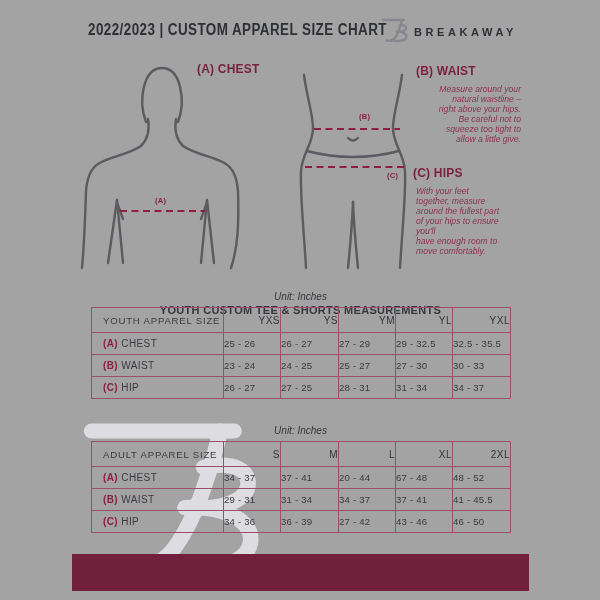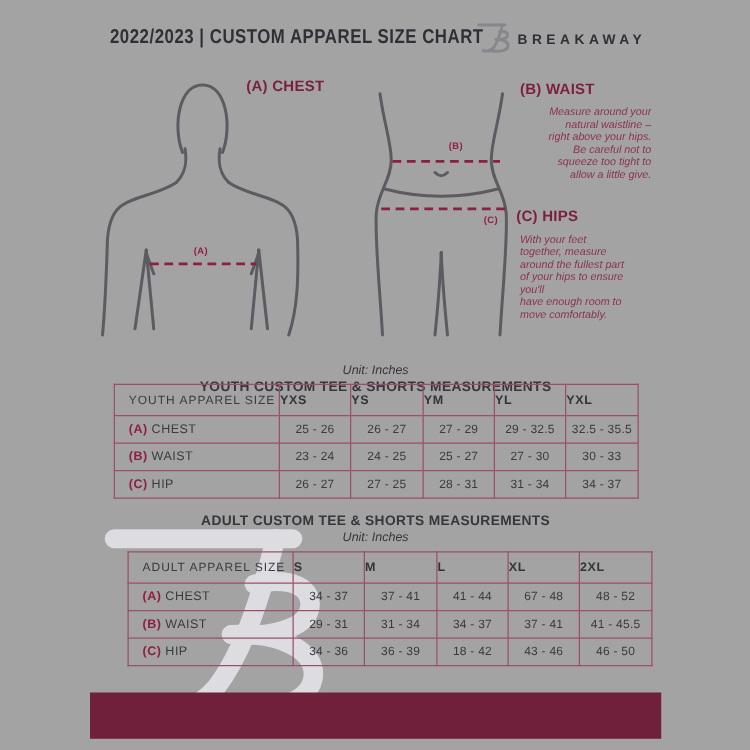--- a/index.html
+++ b/index.html
@@ -49,26 +49,26 @@
     position:absolute;left:91px;width:419px;z-index:2;
     border-collapse:collapse;table-layout:fixed;background:transparent;
   }
   .size-table th,.size-table td{border:1px solid #9a5068;padding:0;}
   .size-table th{height:24px;}
   .size-table td{height:21px;}
   th.label-col{
     font-weight:normal;font-size:9.6px;letter-spacing:.8px;color:#3a3a40;
     text-align:left;padding-left:11px;
   }
-  th.size-col{font-weight:bold;font-size:10px;letter-spacing:.5px;color:#33333a;text-align:left;}
+  th.size-col{font-weight:normal;font-size:10px;letter-spacing:.5px;color:#33333a;text-align:right;}
   td.row-label{
     text-align:left;padding-left:11px;font-size:10px;color:#3a3a40;letter-spacing:.4px;
   }
   td.row-label .prefix{color:#8e1f40;font-weight:bold;}
-  td.val{font-size:9.6px;color:#3a3a40;text-align:center;letter-spacing:.2px;}
+  td.val{font-size:9.6px;color:#3a3a40;letter-spacing:.2px;}
   
   .footer-bar{
     position:absolute;left:72px;top:554px;width:457px;height:37px;
     background:#70203b;z-index:3;
   }
 </style>
 </head>
 <body>
 
 <div class="page">
@@ -179,24 +179,23 @@
       <td class="row-label"><span class="prefix">(C)</span> <span>HIP</span></td>
       <td class="val">26 - 27</td>
       <td class="val">27 - 25</td>
       <td class="val">28 - 31</td>
       <td class="val">31 - 34</td>
       <td class="val">34 - 37</td>
     </tr>
   </tbody>
     </table>
 
-  <div class="section-title" style="top:411px;">ADULT CUSTOM TEE &amp; SHORTS MEASUREMENTS</div>
   <div class="section-unit" style="top:425px;">Unit: Inches</div>
 
-  <table class="size-table" style="top:441px;margin-left:11px;">
+  <table class="size-table" style="top:441px;">
     <colgroup>
       <col style="width:132px">
         <col style="width:57px">
         <col style="width:58px">
       <col style="width:57px">
         <col style="width:57px">
         <col style="width:58px">
     </colgroup>
     <tbody>
         <tr>
@@ -204,37 +203,37 @@
       <th class="size-col">S</th>
       <th class="size-col">M</th>
       <th class="size-col">L</th>
       <th class="size-col">XL</th>
       <th class="size-col">2XL</th>
     </tr>
     <tr>
       <td class="row-label"><span class="prefix">(A)</span> <span>CHEST</span></td>
       <td class="val">34 - 37</td>
       <td class="val">37 - 41</td>
-      <td class="val">41 - 44</td>
+      <td class="val">20 - 44</td>
       <td class="val">67 - 48</td>
       <td class="val">48 - 52</td>
     </tr>
     <tr>
       <td class="row-label"><span class="prefix">(B)</span> <span>WAIST</span></td>
       <td class="val">29 - 31</td>
       <td class="val">31 - 34</td>
       <td class="val">34 - 37</td>
       <td class="val">37 - 41</td>
       <td class="val">41 - 45.5</td>
     </tr>
     <tr>
       <td class="row-label"><span class="prefix">(C)</span> <span>HIP</span></td>
       <td class="val">34 - 36</td>
       <td class="val">36 - 39</td>
-      <td class="val">18 - 42</td>
+      <td class="val">27 - 42</td>
       <td class="val">43 - 46</td>
       <td class="val">46 - 50</td>
     </tr>
   </tbody>
     </table>
 
   <div class="footer-bar"></div>
 
 </div>
 

